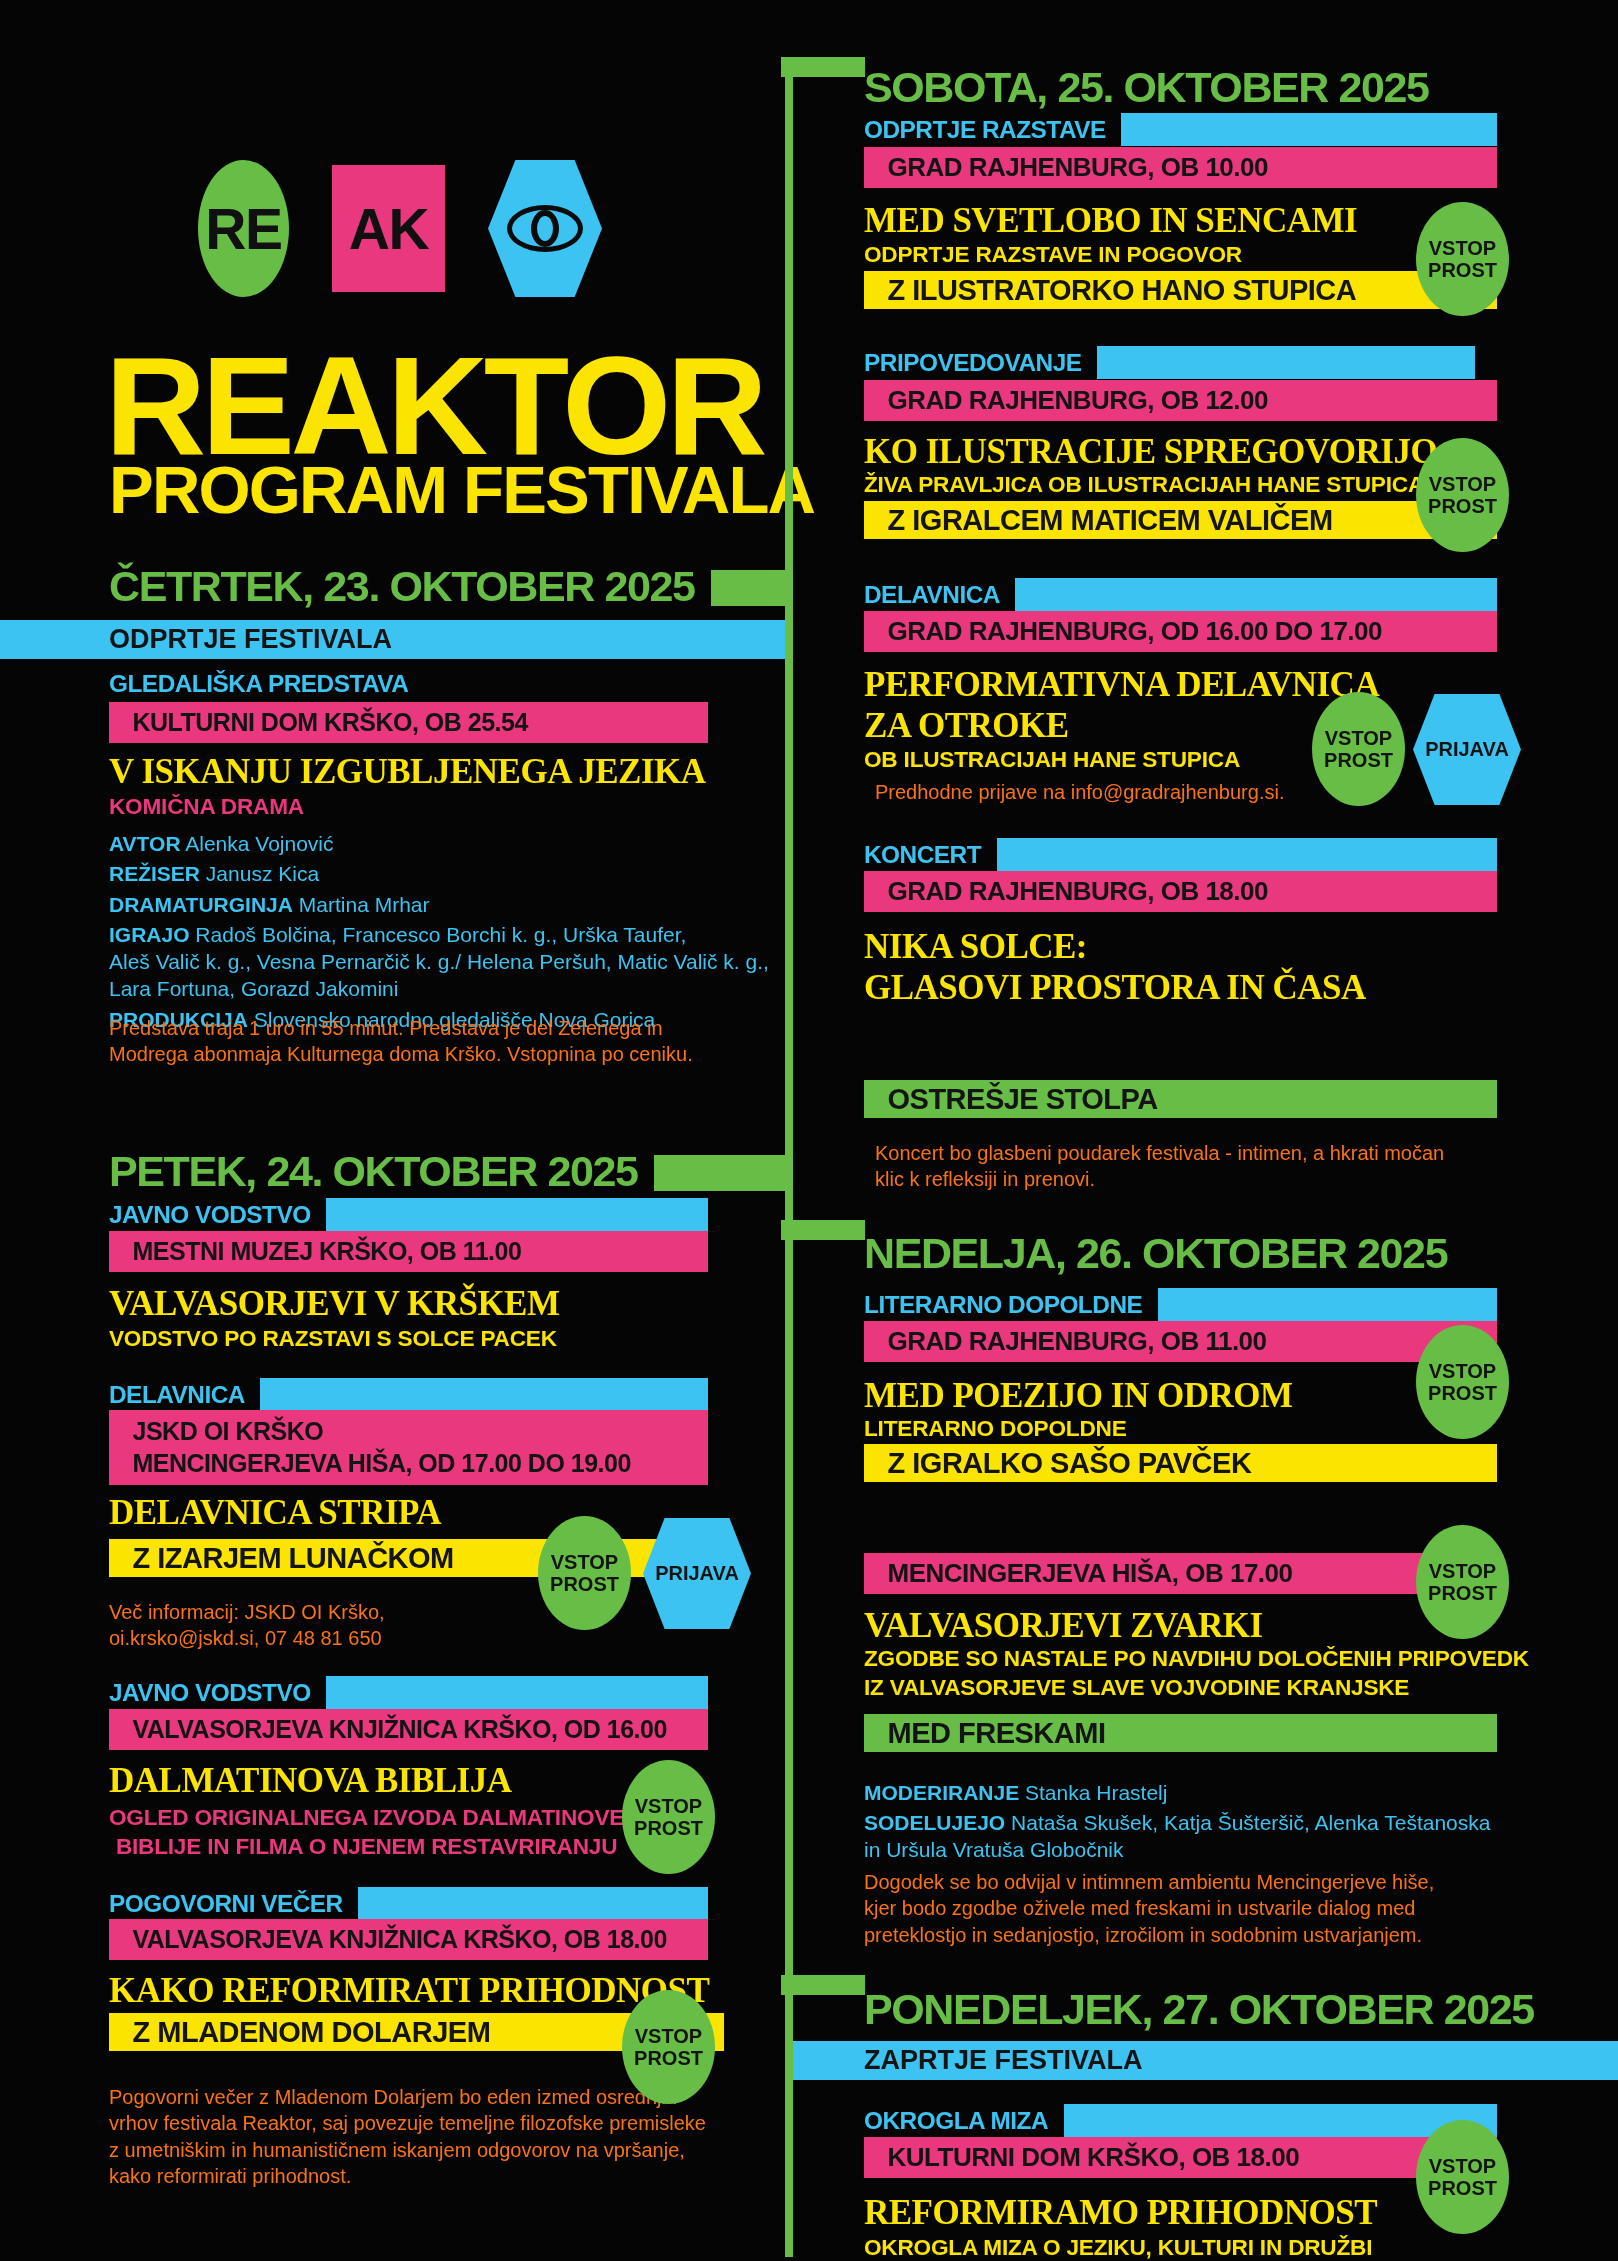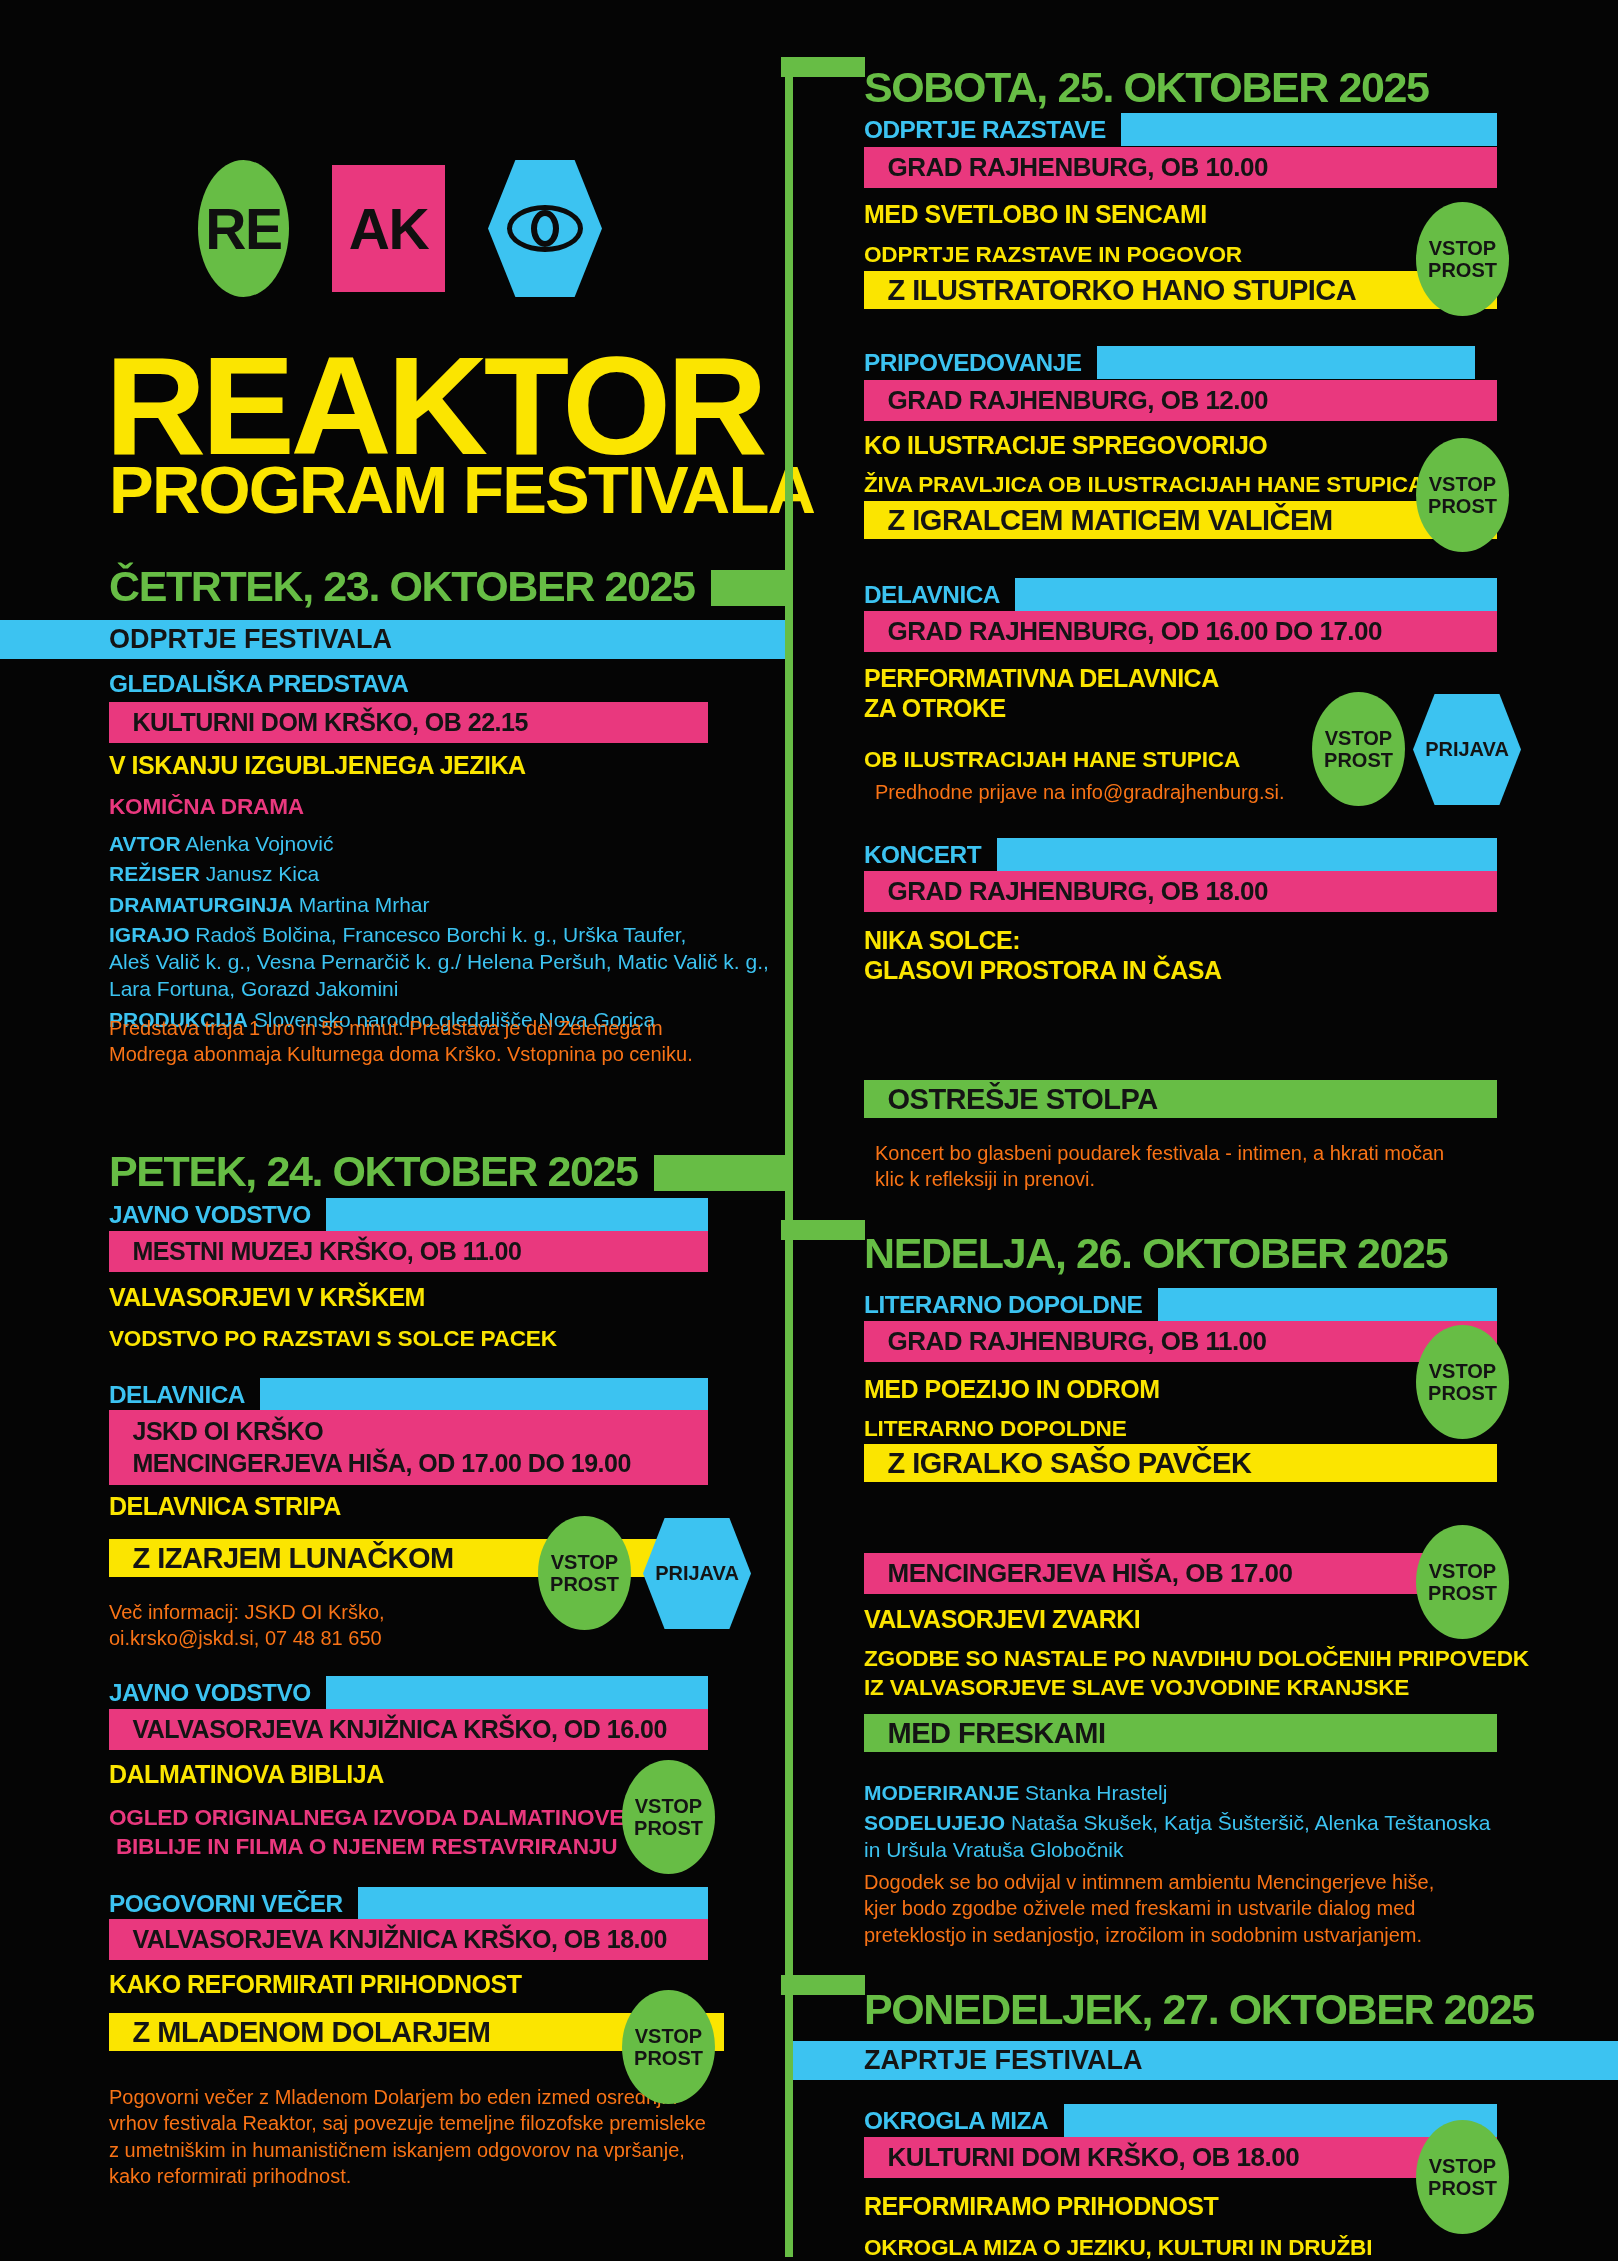--- a/index.html
+++ b/index.html
@@ -32,21 +32,21 @@
   .day-title{font-size:43px;font-weight:bold;letter-spacing:-1.4px;white-space:nowrap;}
   .day-bar{flex:1;height:36px;background:#67BD45;margin-top:2.7px;}
   .banner{height:39px;display:flex;align-items:center;font-weight:bold;font-size:27px;color:#141414;}
   .cat-row{display:flex;align-items:center;gap:15.4px;}
   .cat-label{font-size:24.4px;font-weight:bold;white-space:nowrap;letter-spacing:-0.5px;}
   .cat-bar{flex:1;height:33px;background:#3CC3F1;}
   .venue{min-height:41px;display:flex;align-items:center;padding-left:23.5px;
          font-size:26px;font-weight:bold;color:#141414;white-space:pre-line;line-height:1.25;letter-spacing:-0.5px;}
   .venue.left-col{font-size:25px;}
   .venue.tall{min-height:68px;padding-top:6.3px;padding-bottom:6.3px;}
-  .ev-title{font-size:25px;font-weight:bold;line-height:1.18;letter-spacing:-0.5px;white-space:pre-line;}
+  .ev-title{font-size:35px;font-weight:bold;line-height:1.18;letter-spacing:-0.5px;white-space:pre-line;font-family:Liberation Serif, serif;}
   .ev-sub{font-size:22.6px;font-weight:bold;line-height:1.3;letter-spacing:-0.2px;white-space:pre-line;}
   .hl-bar{height:38px;display:flex;align-items:center;padding-left:23.5px;
           font-size:29px;font-weight:bold;color:#141414;white-space:nowrap;letter-spacing:-0.5px;}
   .credits{font-size:21px;line-height:1.28;}
   .credit-line{margin-bottom:3.6px;white-space:pre-line;}
   .credit-role{font-weight:bold;}
   .note{font-size:20px;line-height:1.32;white-space:pre-line;}
 
   
   .badge{display:flex;align-items:center;justify-content:center;text-align:center;
@@ -87,21 +87,21 @@
 
   <div class="abs day-header" style="left:109px;top:562px;width:678px">
     <span class="day-title green-tx">ČETRTEK, 23. OKTOBER 2025</span>
     <span class="day-bar"></span>
   </div>
   <div class="abs banner blue-bg" style="left:0;top:620px;width:787px;padding-left:109px">
     <span>ODPRTJE FESTIVALA</span>
   </div>
   <div class="abs cat-label blue-tx" style="left:109px;top:670px">GLEDALIŠKA PREDSTAVA</div>
   <div class="abs venue left-col pink-bg" style="left:109px;top:702px;width:599px">
-    <span>KULTURNI DOM KRŠKO, OB 22.15</span>
+    <span>KULTURNI DOM KRŠKO, OB 25.54</span>
   </div>
   <div class="abs ev-title yellow-tx" style="left:109px;top:751px">V ISKANJU IZGUBLJENEGA JEZIKA</div>
   <div class="abs ev-sub pink-tx" style="left:109px;top:792px">KOMIČNA DRAMA</div>
   <div class="abs credits blue-tx" style="left:109px;top:831px;width:660px">
     <div class="credit-line"><span class="credit-role">AVTOR</span> <span>Alenka Vojnović</span></div>
     <div class="credit-line"><span class="credit-role">REŽISER</span> <span>Janusz Kica</span></div>
     <div class="credit-line"><span class="credit-role">DRAMATURGINJA</span> <span>Martina Mrhar</span></div>
     <div class="credit-line"><span class="credit-role">IGRAJO</span> <span style="white-space:pre-line">Radoš Bolčina, Francesco Borchi k. g., Urška Taufer,
 Aleš Valič k. g., Vesna Pernarčič k. g./ Helena Peršuh, Matic Valič k. g.,
 Lara Fortuna, Gorazd Jakomini</span></div>

